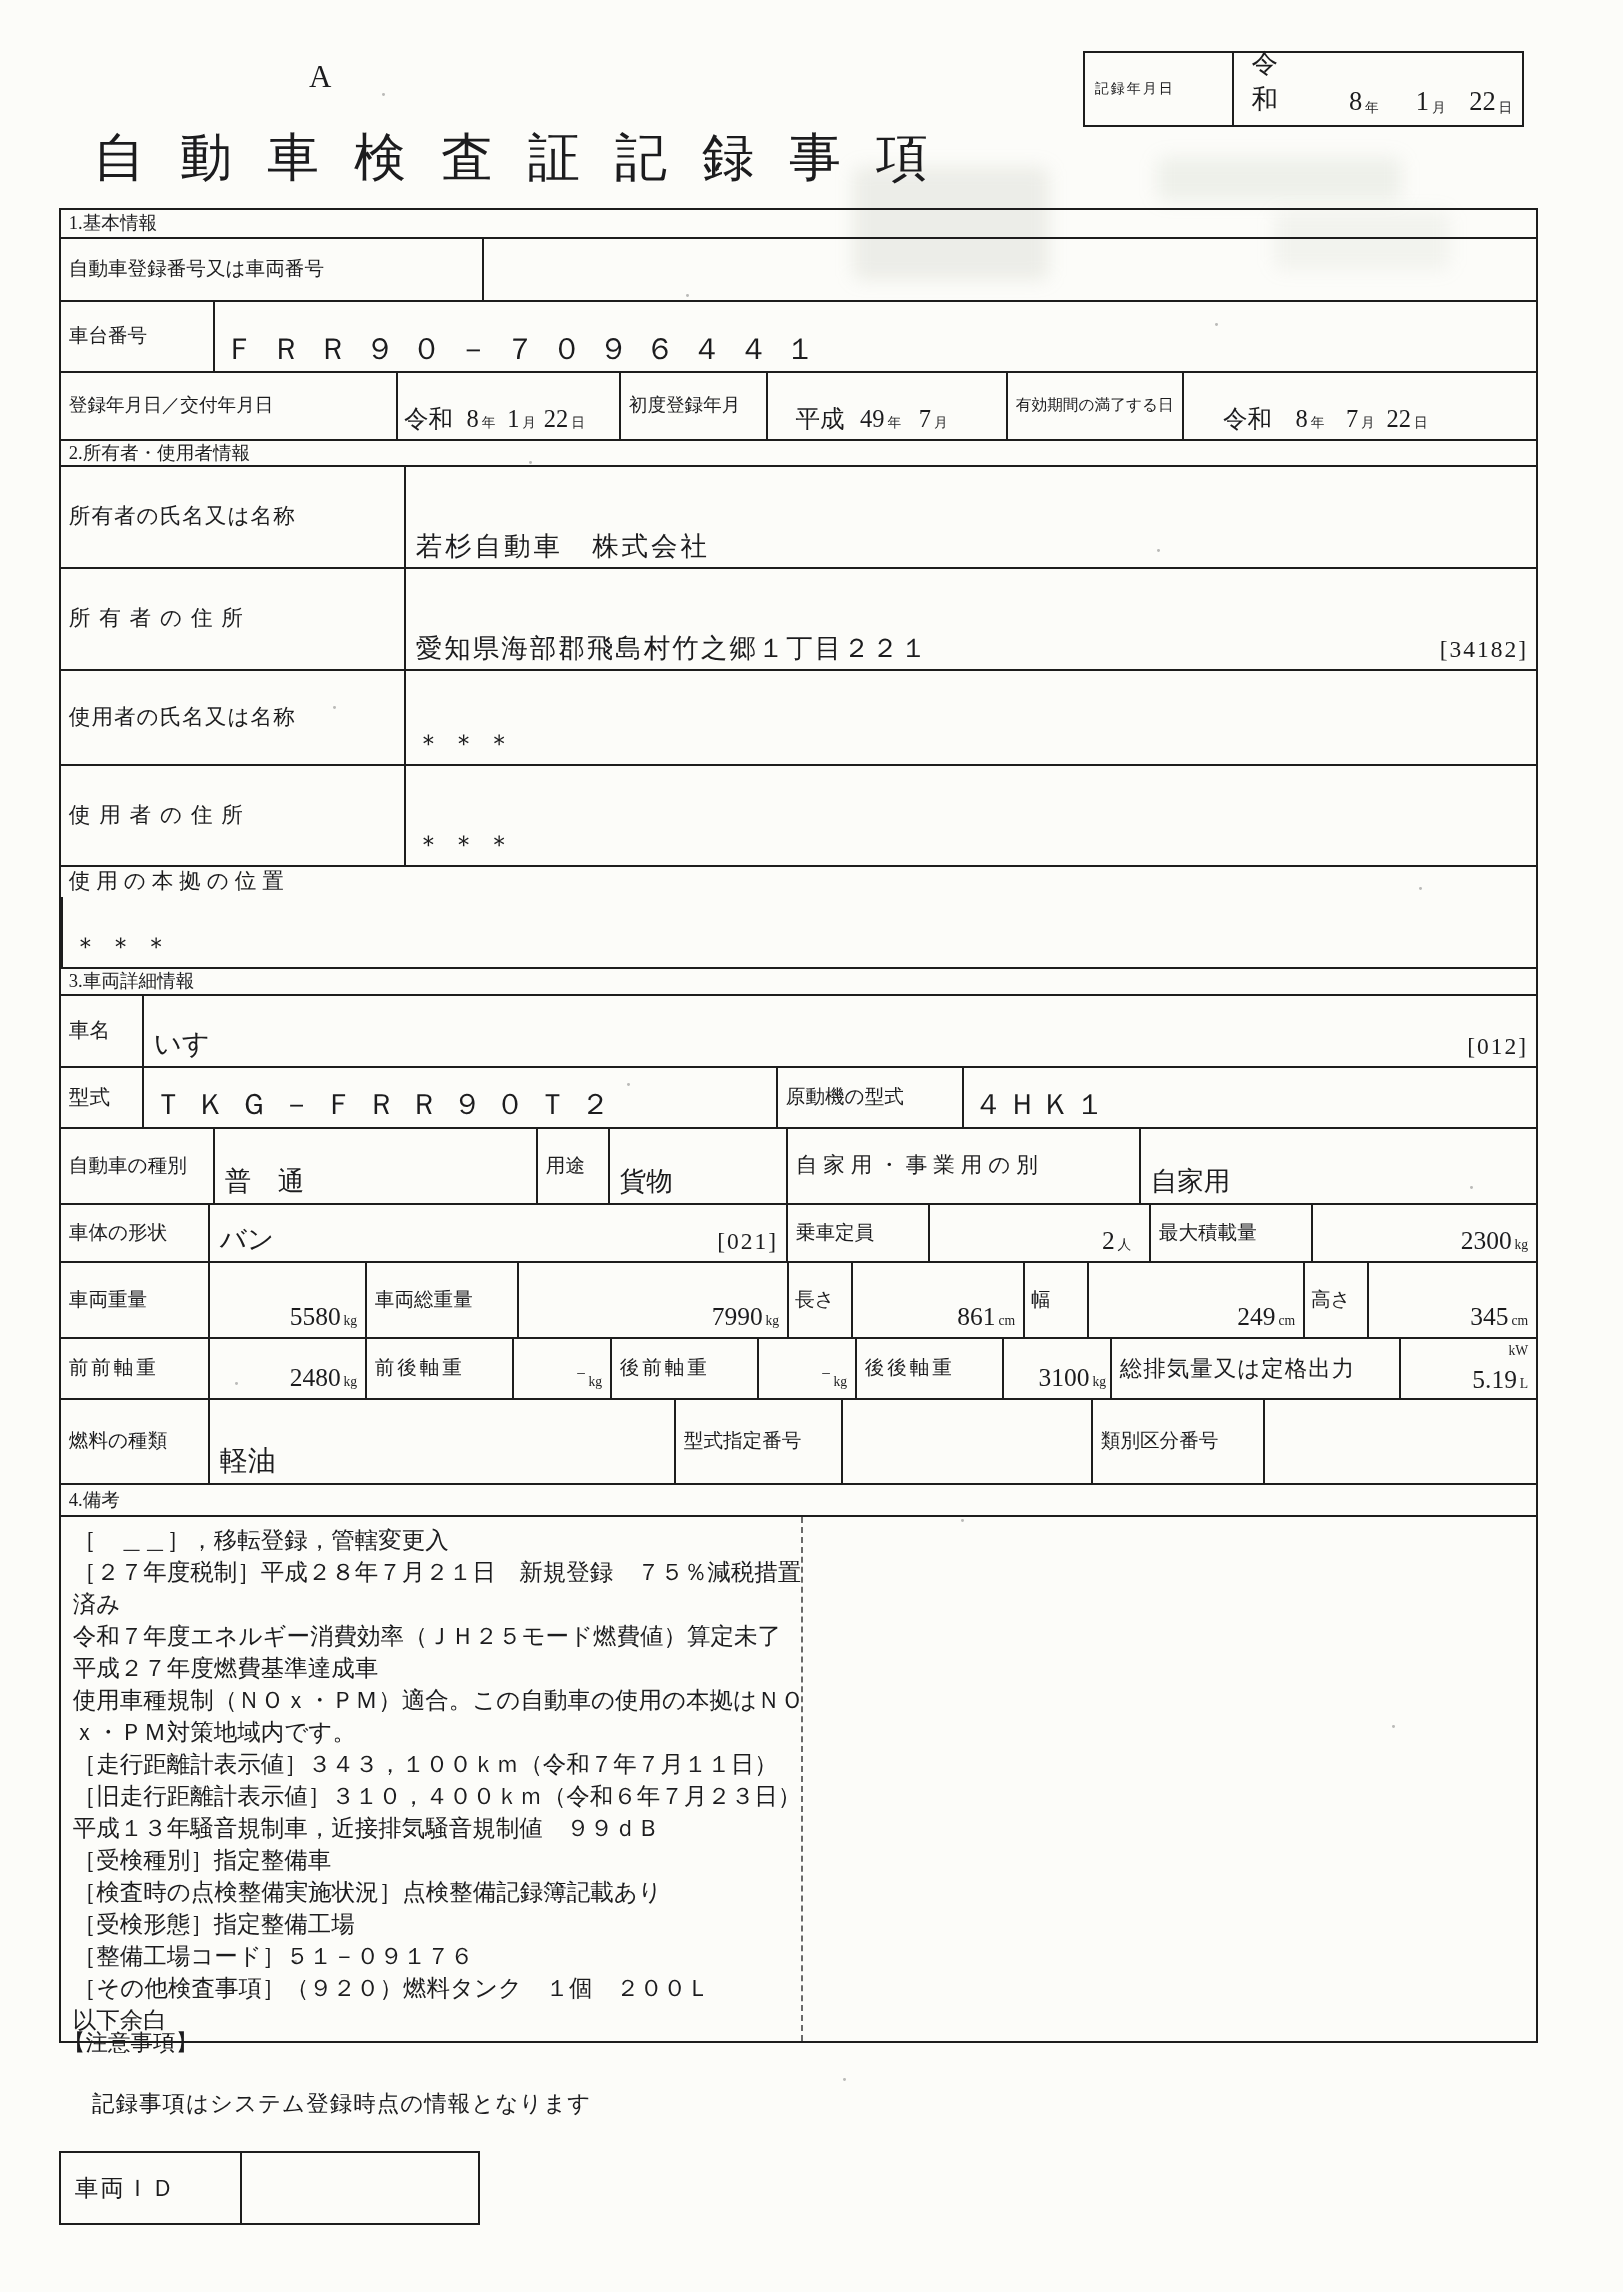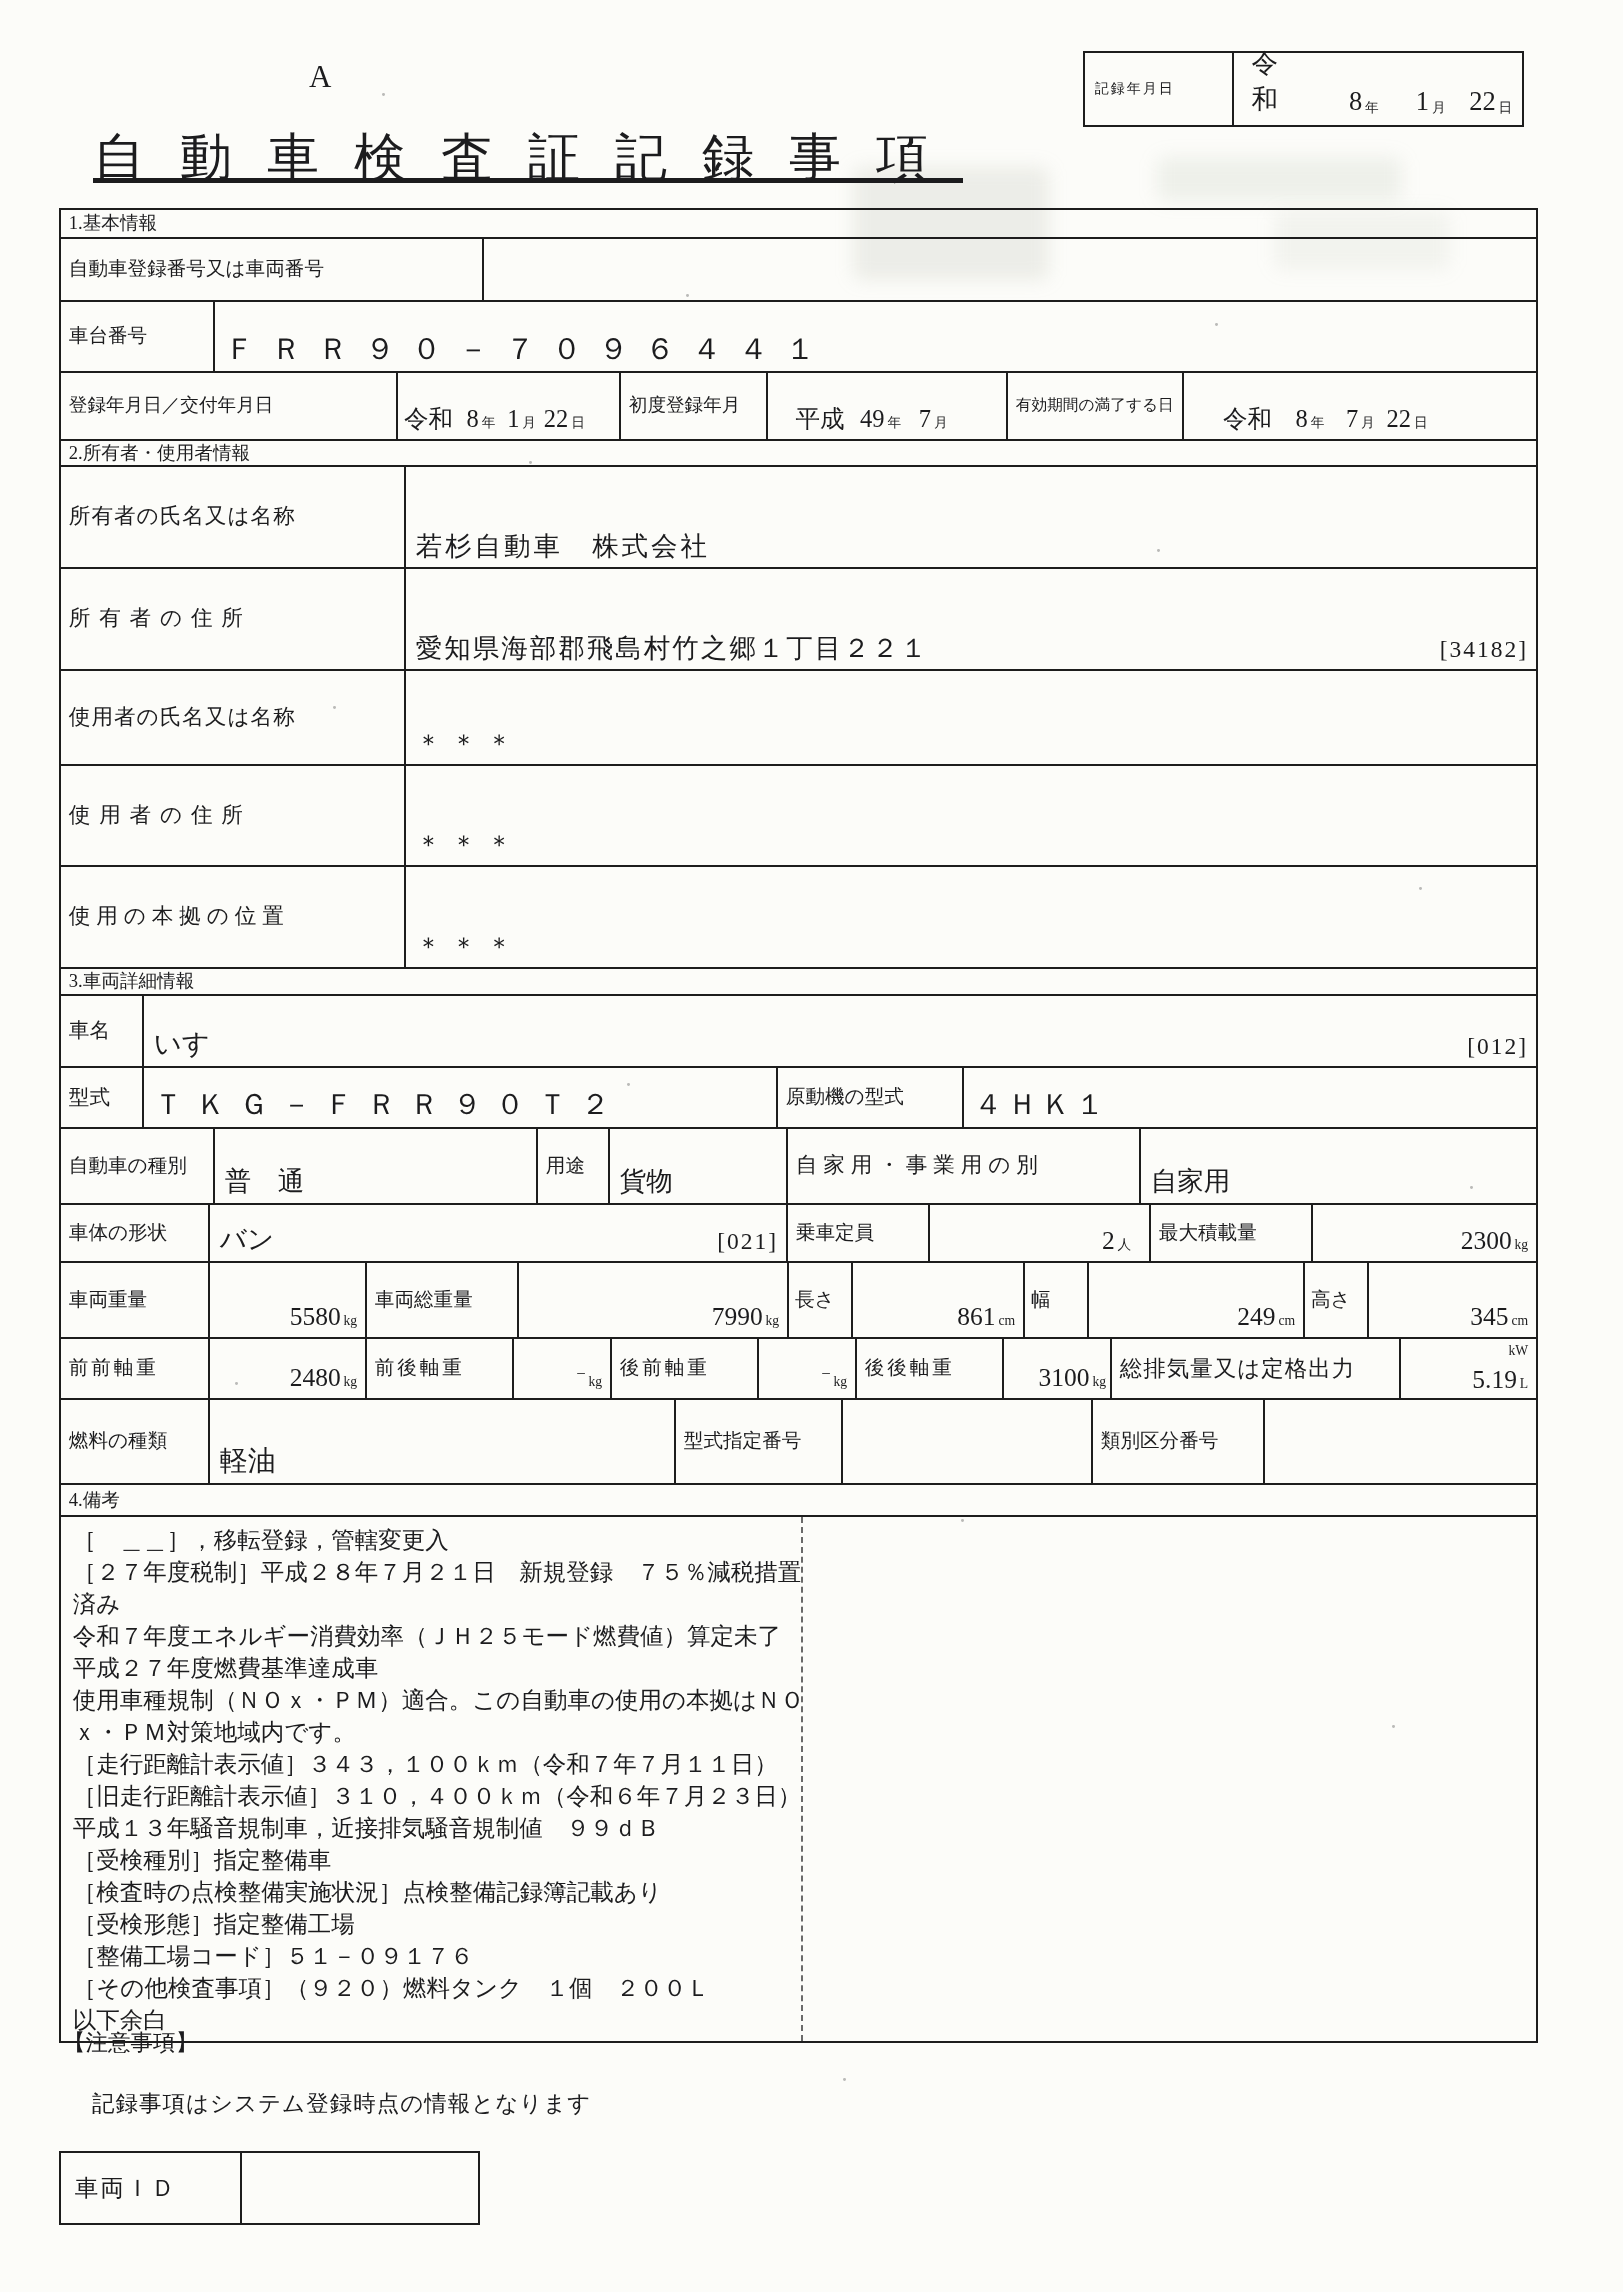--- a/index.html
+++ b/index.html
@@ -6,21 +6,21 @@
   .page {
     position:relative; width:1623px; height:2293px; margin:0 auto;
     background:#fcfcf9; color:#1c1c1e;
     font-family:"Liberation Serif","DejaVu Serif",serif;
     overflow:hidden;
   }
   
   .page-marker { position:absolute; left:309px; top:59px; font-size:31px; }
   .doc-title {
     position:absolute; left:93px; top:123px; font-size:52px;
-    letter-spacing:35px; white-space:nowrap; font-weight:500;text-decoration:underline;
+    letter-spacing:35px; white-space:nowrap; font-weight:500;
   }
   .record-date-box {
     position:absolute; left:1083px; top:51px; width:441px; height:76px;
     border:2.9px solid #1d1d1d; display:flex; box-sizing:border-box; background:#fcfcf9;
   }
   .record-date-box .rd-label {
     width:149px; border-right:2.9px solid #1d1d1d; box-sizing:border-box;
     display:flex; align-items:center; padding-left:9.8px; font-size:14px; letter-spacing:2px;
   }
   .record-date-box .rd-value { flex:1; display:flex; align-items:flex-end; padding:0 9.8px 7.8px 17.6px; }
@@ -208,21 +208,21 @@
     <div class="row" style="height:93px;">
       <div class="cell lbl nowrap ls1" style="width:343px;font-size:21.6px;">使用者の氏名又は名称</div>
       <div class="cell val stars" style="flex:1;">＊＊＊</div>
     </div>
 
     <div class="row" style="height:99px;">
       <div class="cell lbl nowrap ls9" style="width:343px;font-size:21.6px;">使用者の住所</div>
       <div class="cell val stars" style="flex:1;">＊＊＊</div>
     </div>
 
-    <div class="row" style="height:100px;">
+    <div class="row" style="height:100px;flex-direction:column;">
       <div class="cell lbl nowrap ls6" style="width:343px;font-size:21.6px;">使用の本拠の位置</div>
       <div class="cell val stars" style="flex:1;">＊＊＊</div>
     </div>
 
     <div class="bar">3.車両詳細情報</div>
 
     <div class="row" style="height:70px;">
       <div class="cell lbl nowrap" style="width:81px;font-size:20.6px;">車名</div>
       <div class="cell val between" style="flex:1;">
         <span style="font-size:27.4px;">いすゞ</span>

